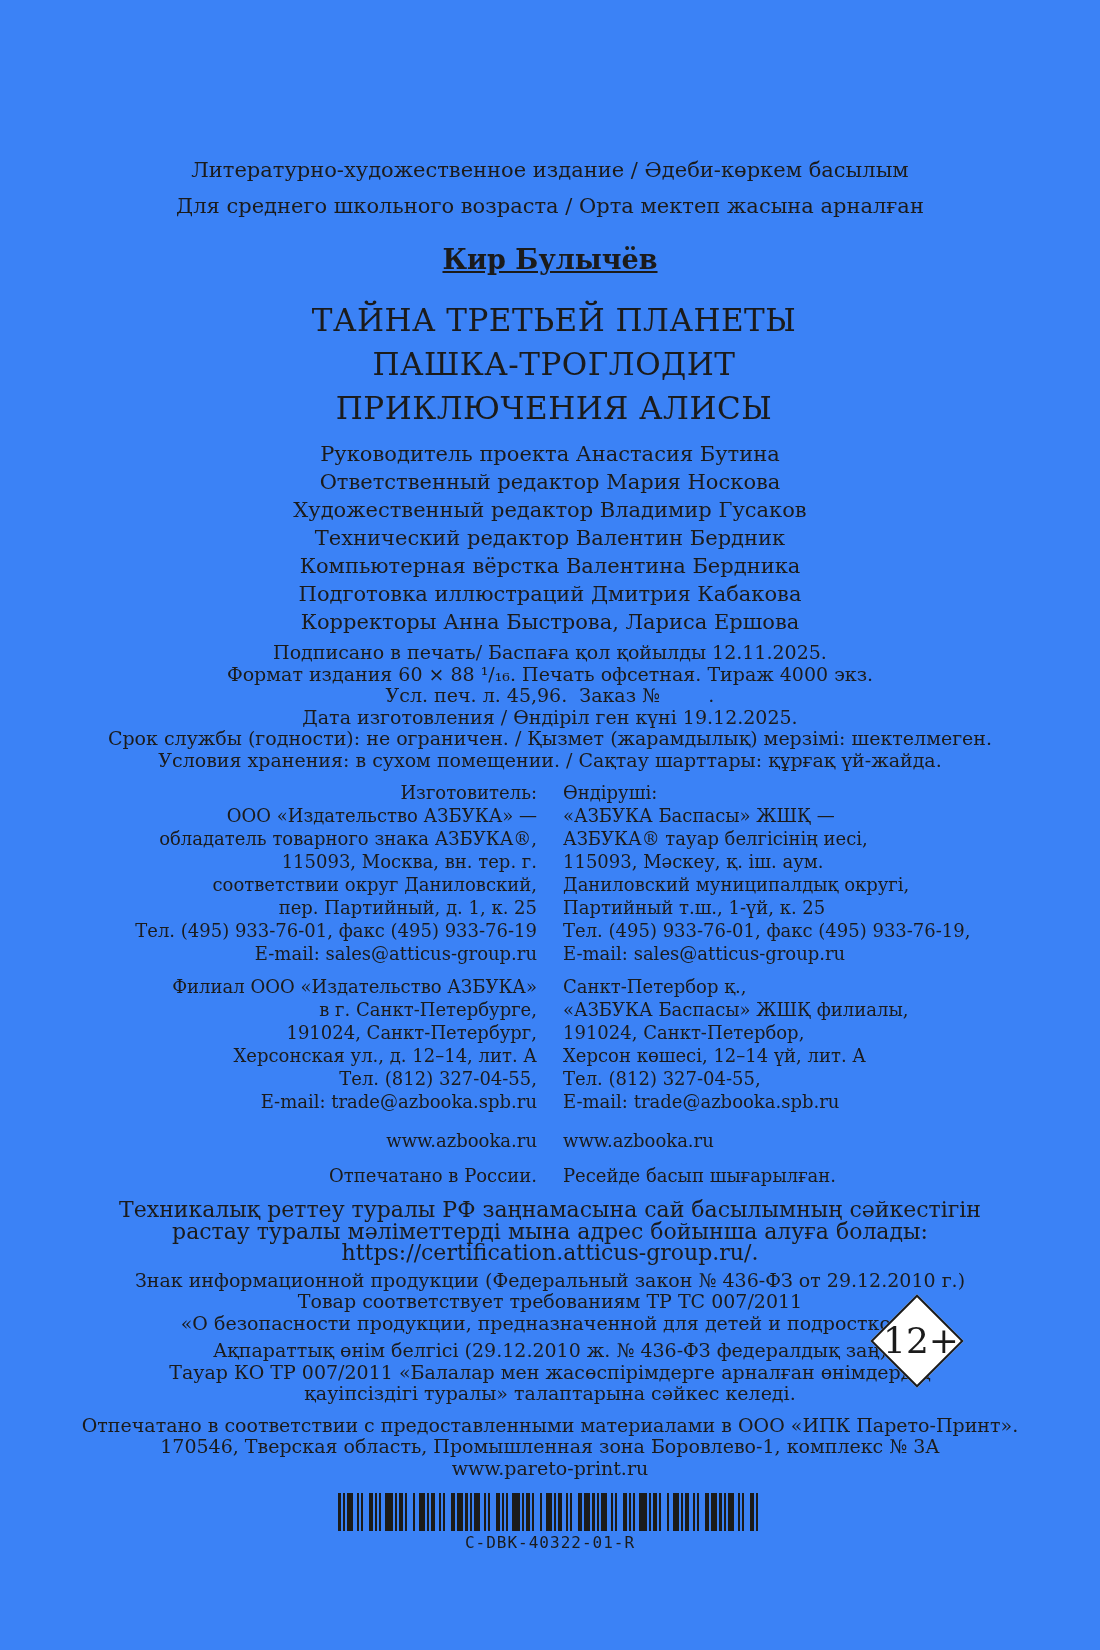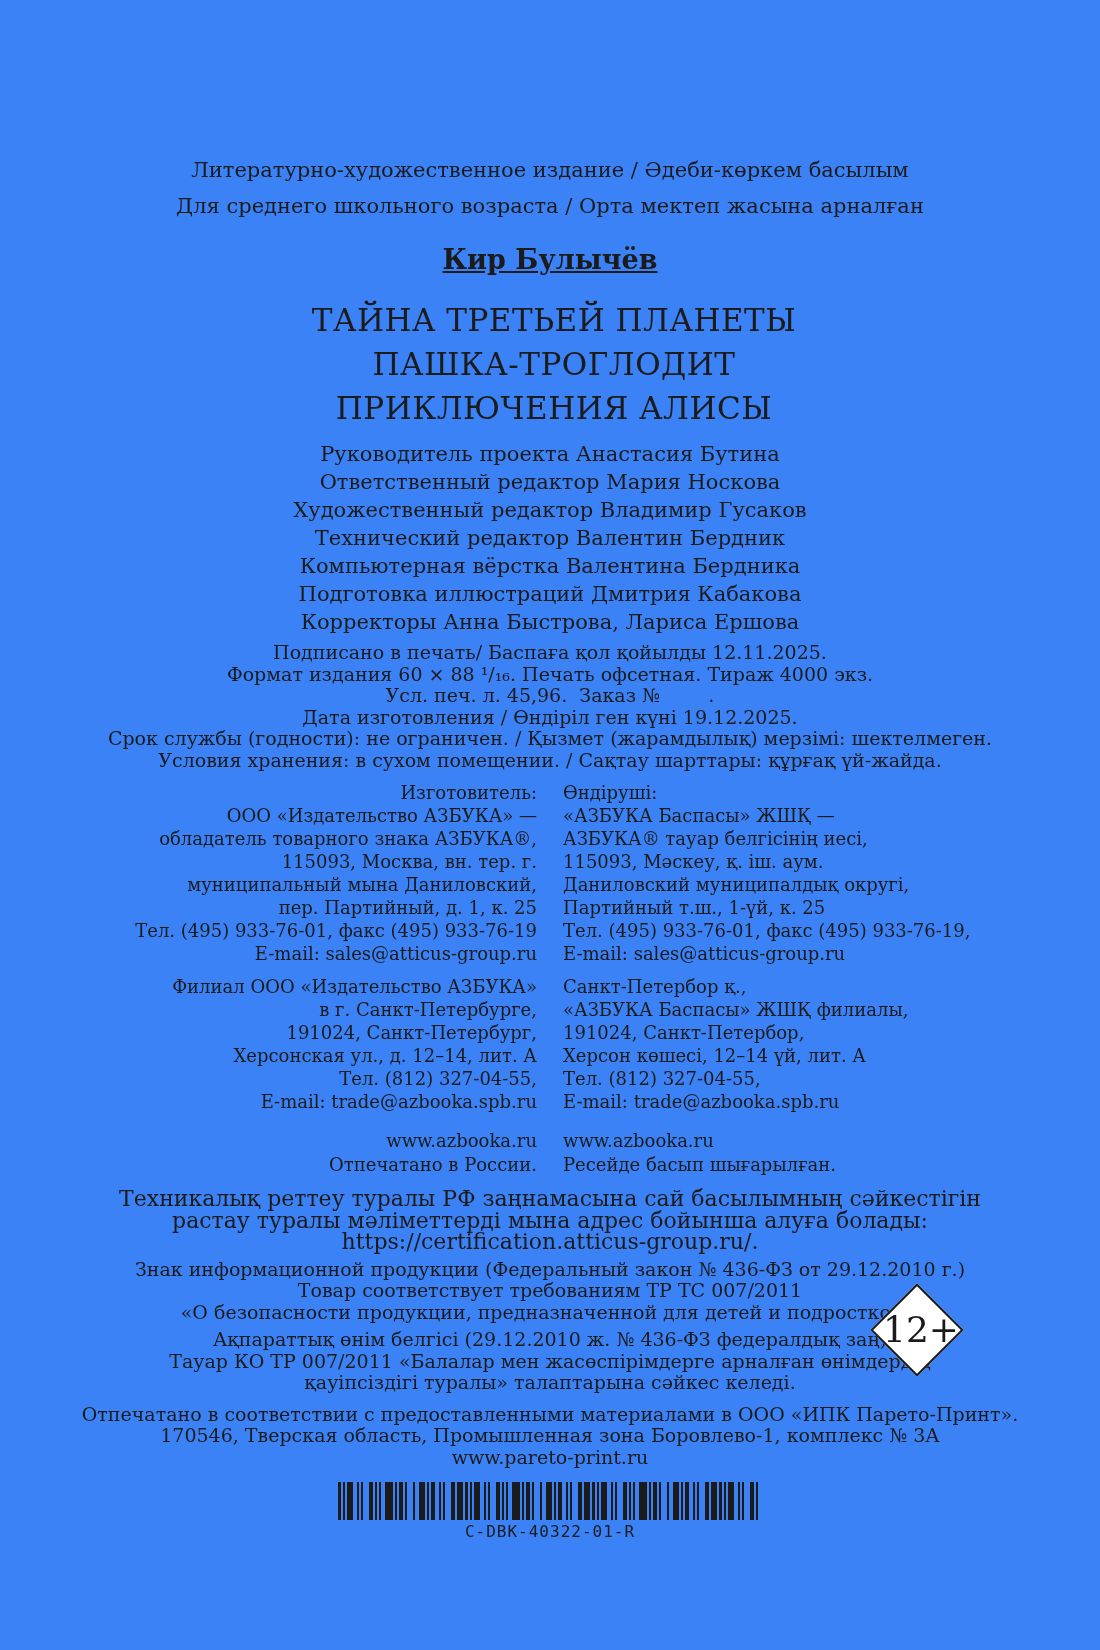--- a/index.html
+++ b/index.html
@@ -30,21 +30,21 @@
     grid-template-columns: 1fr 1fr;
     column-gap: 26px;
     font-size: 18px;
     line-height: 23px;
     text-align: left;
   }
   .mfr .col-left { text-align: right; }
   .mfr .col-right { text-align: left; }
   .mfr .blk2 { margin-top: 10px; }
   .mfr .www { margin-top: 16px; }
-  .mfr .printedin { margin-top: 1px; }
+  .mfr .printedin { margin-top: 12px; }
 
   .cert { margin-top: 12px; font-size: 22px; line-height: 21.5px; }
   .signs-wrap { position: relative; }
   .sign { margin-top: 6px; font-size: 19px; line-height: 21.5px; }
 
   .age-badge {
     position: absolute;
     left: 870px;
     top: 24px;
     width: 94px;
@@ -114,21 +114,21 @@
     <div>Условия хранения: в сухом помещении. / Сақтау шарттары: құрғақ үй-жайда.</div>
   </div>
 
   <div class="mfr">
     <div class="col-left">
       <div>Изготовитель:</div>
       <div class="blk1">
         <div>ООО «Издательство АЗБУКА» —</div>
         <div>обладатель товарного знака АЗБУКА®,</div>
         <div>115093, Москва, вн. тер. г.</div>
-        <div>муниципальный мына Даниловский,</div>
+        <div>соответствии округ Даниловский,</div>
         <div>пер. Партийный, д. 1, к. 25</div>
         <div>Тел. (495) 933-76-01, факс (495) 933-76-19</div>
         <div>E-mail: sales@atticus-group.ru</div>
       </div>
       <div class="blk2">
         <div>Филиал ООО «Издательство АЗБУКА»</div>
         <div>в г. Санкт-Петербурге,</div>
         <div>191024, Санкт-Петербург,</div>
         <div>Херсонская ул., д. 12–14, лит. А</div>
         <div>Тел. (812) 327-04-55,</div>

